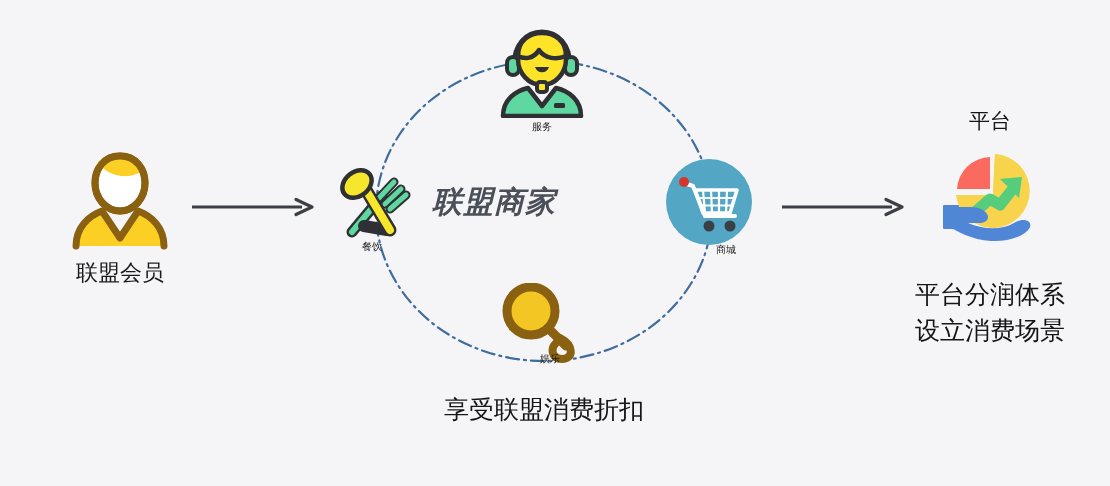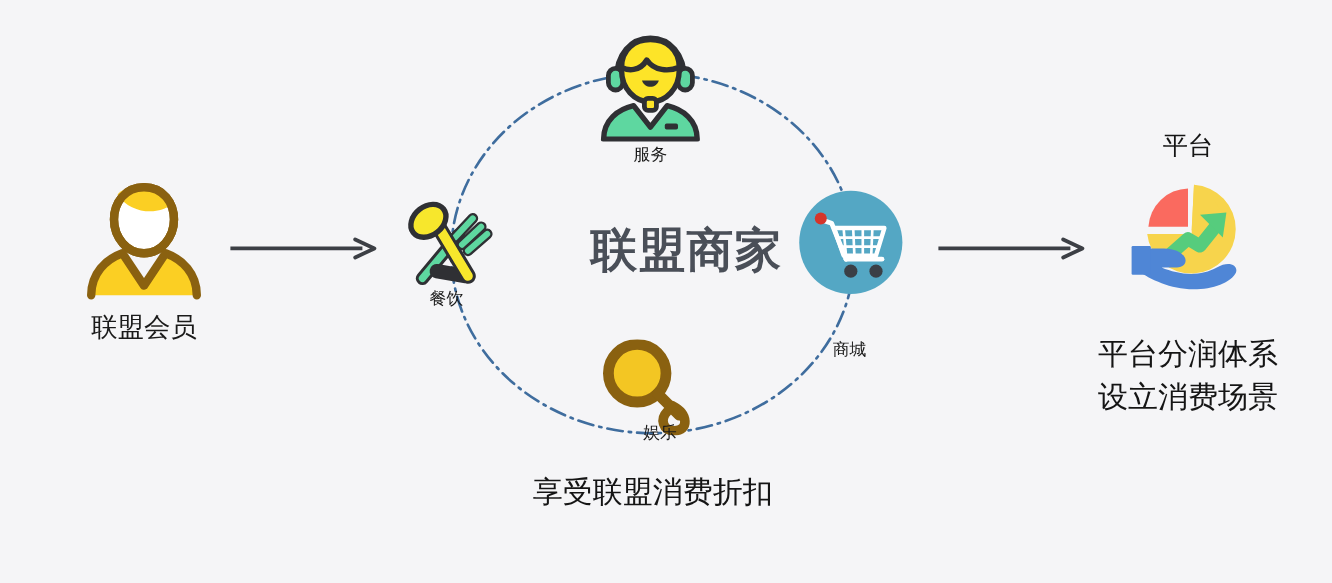--- a/index.html
+++ b/index.html
@@ -21,34 +21,35 @@
   }
   .abs { position: absolute; }
 
   .node-label {
     position: absolute;
     text-align: center;
     color: #1a1a1a;
     font-family: "DejaVu Serif", "Liberation Serif", serif;
     white-space: nowrap;
   }
-  .label-sm { font-size: 14px; }
+  .label-sm { font-size: 10px; }
   .label-md { font-size: 22px; }
 
   .center-title {
     position: absolute;
     left: 432px;
     top: 182px;
     width: 220px;
-    text-align: right;
-    font-size: 39px;
+    text-align: left;
+    font-size: 30px;
     font-weight: bold;
     color: #4a4f58;
     font-family: "DejaVu Sans", "Liberation Sans", sans-serif;
     letter-spacing: 1px;
+    font-style: italic;
   }
 
   .caption-block {
     position: absolute;
     text-align: center;
     color: #151515;
     font-size: 25px;
     line-height: 36px;
     font-family: "DejaVu Serif", "Liberation Serif", serif;
     white-space: nowrap;
@@ -163,21 +164,21 @@
         <line x1="62" y1="32" x2="61" y2="55"></line>
         <line x1="31.5" y1="40" x2="70" y2="40"></line>
         <line x1="34" y1="47.5" x2="67.5" y2="47.5"></line>
       </g>
 
       <path d="M40 58 L70 58" fill="none" stroke="#ffffff" stroke-width="4" stroke-linecap="round"></path>
       <circle cx="44" cy="68" r="5.5" fill="#3a3f46"></circle>
       <circle cx="65" cy="68" r="5.5" fill="#3a3f46"></circle>
     </svg>
   </div>
-  <div class="node-label label-sm" style="left:673px; top:243px; width:70px;margin-top:40px;">商城</div>
+  <div class="node-label label-sm" style="left:691px; top:243px; width:70px;">商城</div>
 
   <div class="abs" style="left:500px; top:283px;">
     <svg width="82" height="80" viewBox="0 0 82 80">
       <circle cx="31" cy="28" r="24" fill="#f3c623" stroke="#8a6110" stroke-width="9"></circle>
       <path d="M48 45 L66 63" fill="none" stroke="#8a6110" stroke-width="9" stroke-linecap="round"></path>
       <path d="M60 55 C74 62 74 76 62 76 C52 76 50 66 56 60" fill="none" stroke="#8a6110" stroke-width="8" stroke-linecap="round"></path>
     </svg>
   </div>
   <div class="node-label label-sm" style="left:515px; top:352px; width:70px;">娱乐</div>
 

